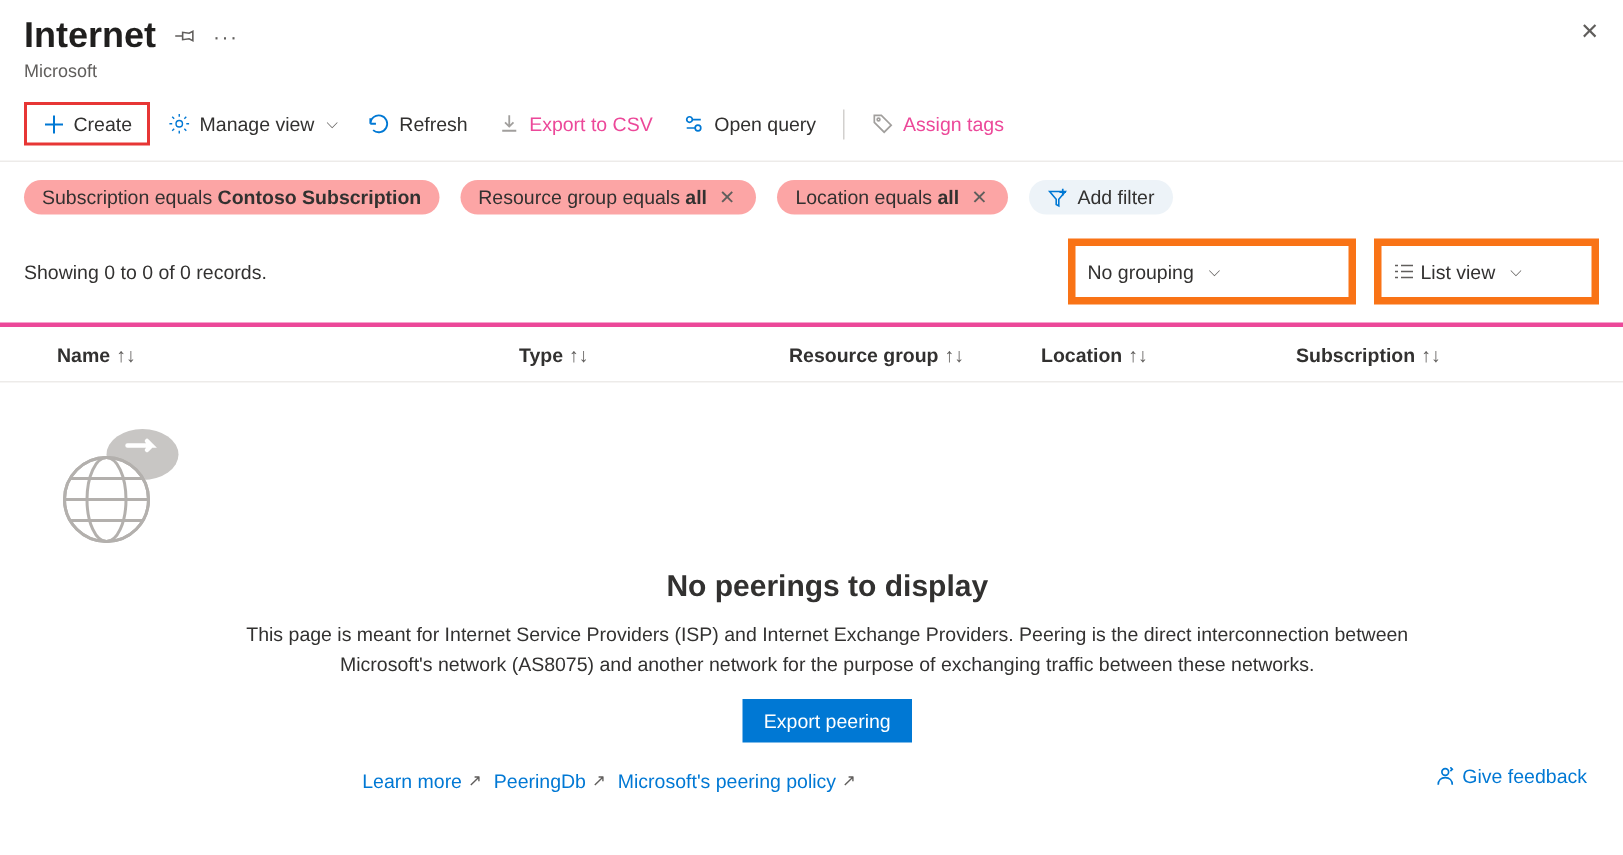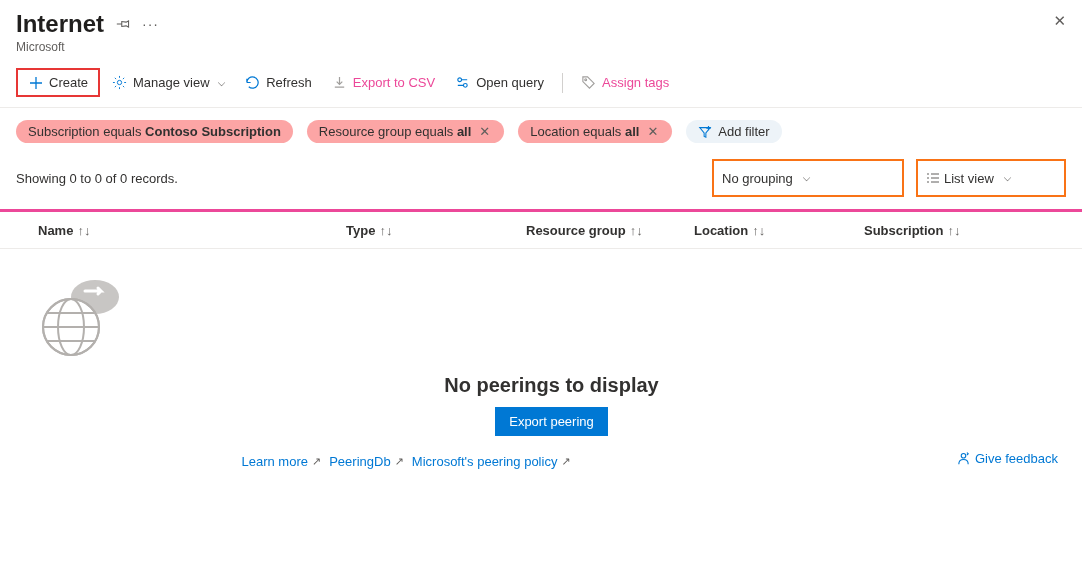--- a/index.html
+++ b/index.html
@@ -24,21 +24,21 @@
     .filter-input { width: 168px; padding: 4px 8px; border: 1px solid #8a8886; font-size: 13px; background: #fff; height: 25px; }
     .filter-input::placeholder { color: #605e5c; }
     .pill { display: inline-flex; align-items: center; gap: 6px; background: #fca5a5; border-radius: 14px; padding: 4px 12px; font-size: 13px; color: #323130; cursor: pointer; }
     .pill b { font-weight: 600; }
     .pill .x { font-size: 13px; padding: 0 2px; color: #605e5c;}
     .add-filter-pill { display: inline-flex; align-items: center; gap: 6px; background: #edf3f8; border-radius: 14px; padding: 4px 12px; font-size: 13px; color: #323130; cursor: pointer; }
     
     .status-row { display: flex; align-items: center; justify-content: space-between; padding: 8px 16px 12px 16px; }
     .status-text { font-size: 13px; color: #323130; }
     .selectors { display: flex; gap: 12px; }
-    .select-box { display: inline-flex; align-items: center; border: 2px solid #f97316; padding: 17px 8px; font-size: 13px; min-width: 150px; gap: 8px; cursor: pointer; background: #fff; height: 25px; }
+    .select-box { display: inline-flex; align-items: center; border: 5px solid #f97316; padding: 17px 8px; font-size: 13px; min-width: 150px; gap: 8px; cursor: pointer; background: #fff; height: 25px; }
     .select-box.grouping { min-width: 192px; }
     .select-box .sel-icon { display: inline-flex; align-items: center; gap: 4px; }
     
     .table-head { display: flex; border-top: 3px solid #ec4899; border-bottom: 1px solid #edebe9; padding: 0 16px; height: 40px; align-items: center; }
     .th { font-size: 13px; font-weight: 600; color: #323130; display: flex; align-items: center; gap: 4px; cursor: pointer; }
     .th-name { width: 330px; padding-left: 22px; }
     .th-type { width: 180px; }
     .th-rg { width: 168px; }
     .th-loc { width: 170px; }
     .th-sub { flex: 1; }
@@ -206,20 +206,21 @@
     <svg width="90" height="85" viewBox="0 0 90 85">
       <ellipse cx="58" cy="24" rx="24" ry="17" fill="#c8c6c4"></ellipse>
       <path d="M48 18h16l-3-3m3 3l-3 3" stroke="#fff" stroke-width="3" fill="none" stroke-linecap="round"></path>
       <circle cx="34" cy="54" r="28" fill="#fff" stroke="#b3b0ad" stroke-width="2"></circle>
       <ellipse cx="34" cy="54" rx="28" ry="28" fill="none" stroke="#b3b0ad" stroke-width="2"></ellipse>
       <ellipse cx="34" cy="54" rx="13" ry="28" fill="none" stroke="#b3b0ad" stroke-width="2"></ellipse>
       <path d="M6 54h56M10 40h48M10 68h48" stroke="#b3b0ad" stroke-width="2" fill="none"></path>
     </svg>
   </div>
   <div class="empty-title">No peerings to display</div>
+  <div class="empty-desc">This page is meant for Internet Service Providers (ISP) and Internet Exchange Providers. Peering is the direct interconnection between Microsoft's network (AS8075) and another network for the purpose of exchanging traffic between these networks.</div>
   <button class="primary-btn">Export peering</button>
   <div class="links-col">
     <a class="link">
       <span>Learn more</span>
       <span class="ext-ic">↗</span>
     </a>
     <a class="link">
       <span>PeeringDb</span>
       <span class="ext-ic">↗</span>
     </a>

